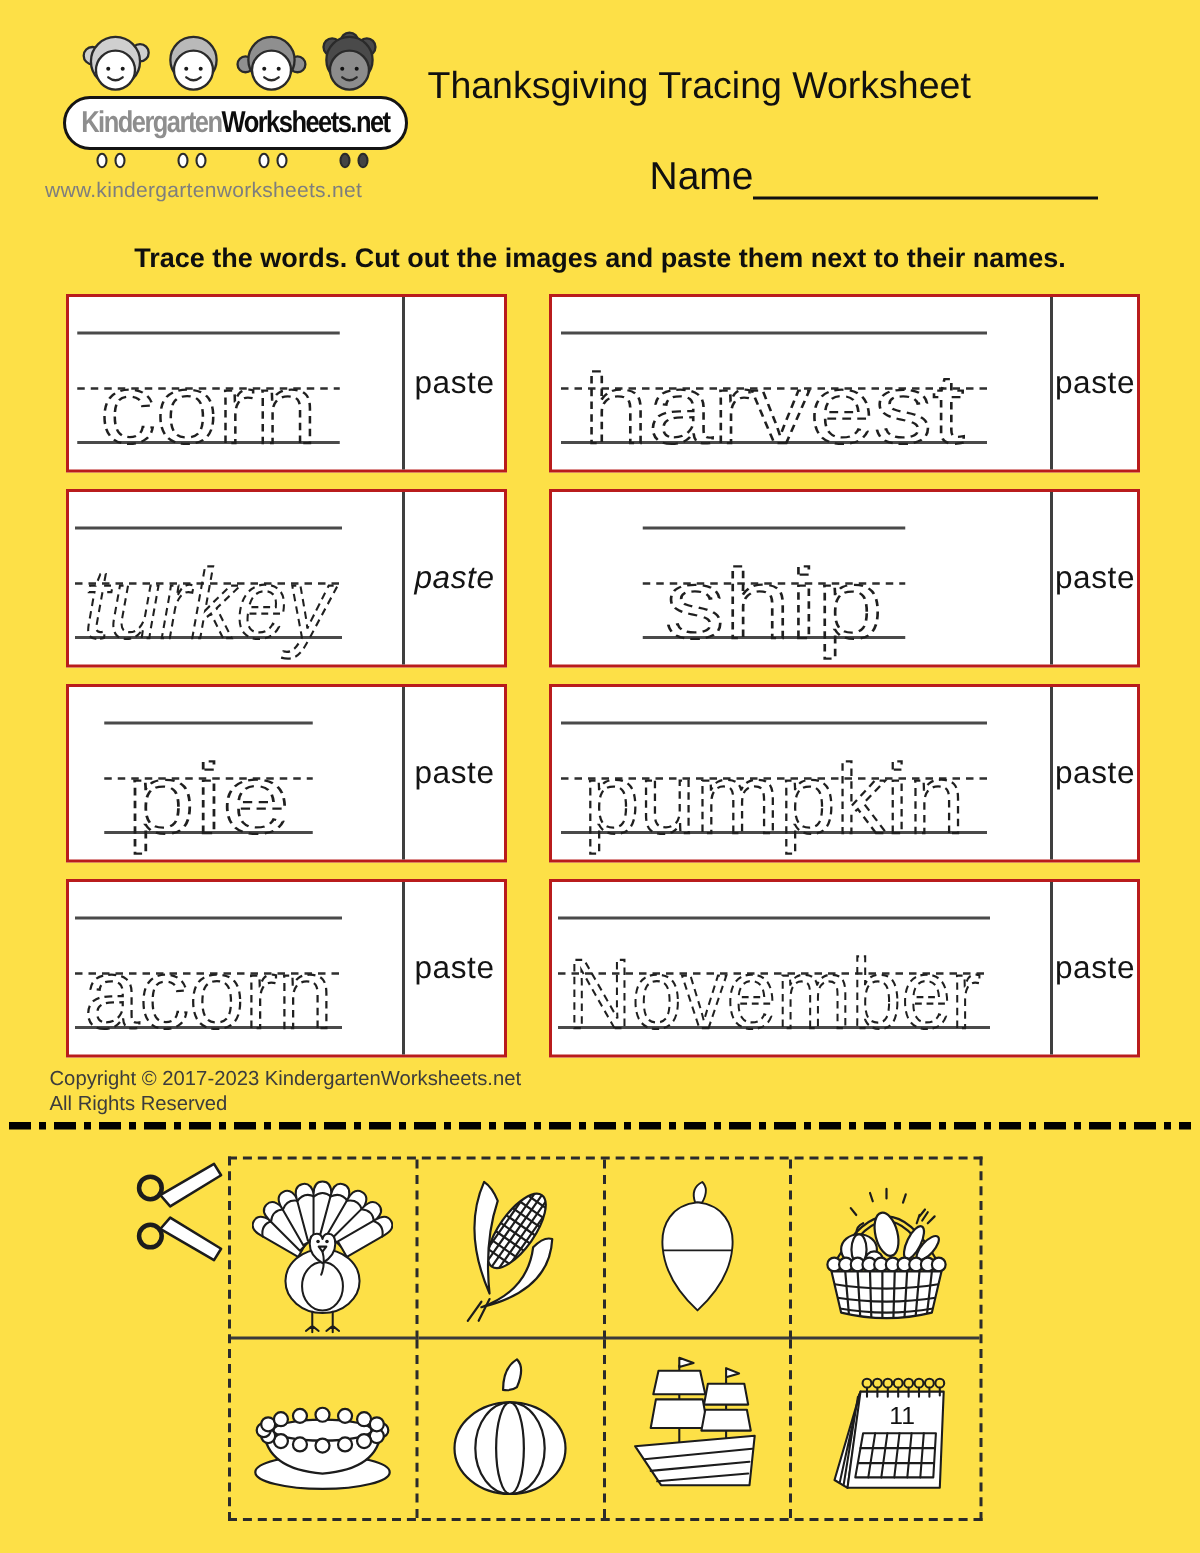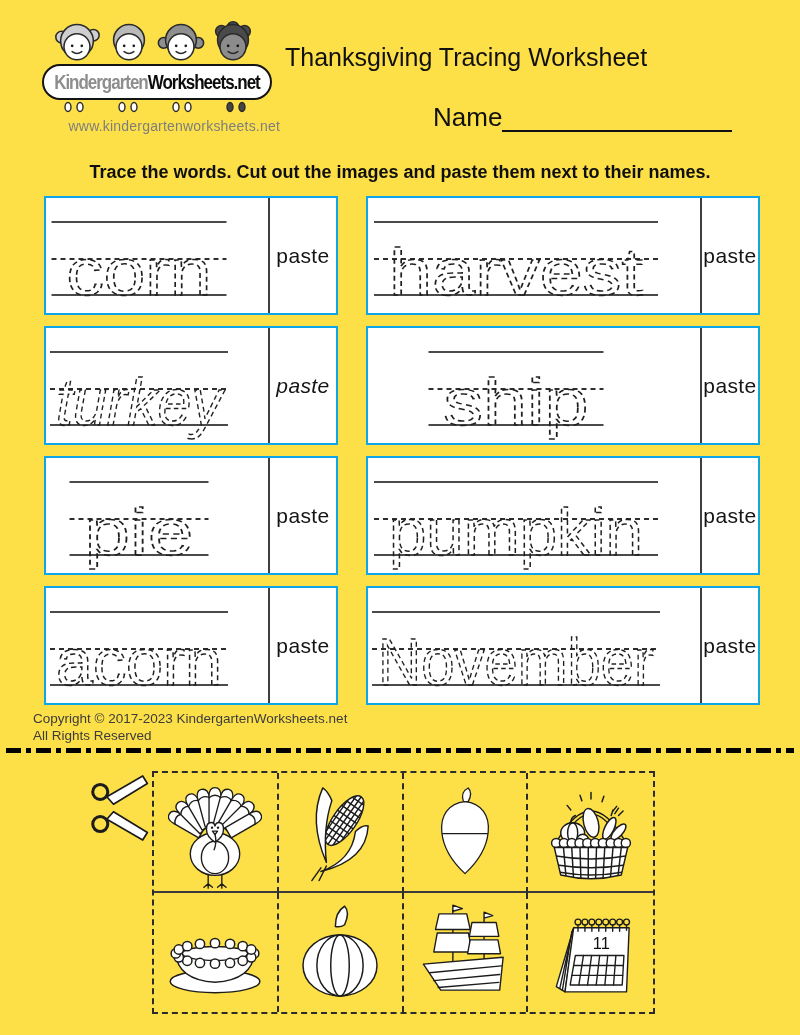--- a/index.html
+++ b/index.html
@@ -9,35 +9,35 @@
   
   #logo-heads{position:absolute;left:42px;top:14px;}
   #logo-box{position:absolute;left:42px;top:64px;width:230px;height:36px;
             border:2.5px solid #141414;border-radius:20px;background:#fff;
             display:flex;align-items:center;justify-content:center;box-sizing:border-box;overflow:visible;}
   #logo-box .brand{white-space:nowrap;font-weight:700;font-size:20px;letter-spacing:-1.2px;
             transform:scaleX(0.85);transform-origin:center;}
   .brand-gray{color:#8e8e8e;}
   .brand-black{color:#0d0d0d;}
   #logo-feet{position:absolute;left:42px;top:99px;}
-  #logo-url{position:absolute;left:30px;top:118px;width:250px;text-align:right;
+  #logo-url{position:absolute;left:30px;top:118px;width:250px;text-align:left;
             font-size:14px;color:#7e7e7e;letter-spacing:.2px;}
 
   
   #page-title{position:absolute;left:285px;top:40px;width:410px;text-align:left;
               font-size:25px;line-height:34px;color:#101010;font-weight:400;}
-  #name-row{position:absolute;left:433px;top:102px;display:flex;align-items:flex-start;}
+  #name-row{position:absolute;left:433px;top:102px;display:flex;align-items:center;}
   #name-label{font-size:26px;color:#101010;}
   #name-line{display:inline-block;width:230px;height:28px;border-bottom:2px solid #101010;}
 
   #instruction{position:absolute;left:0;top:162px;width:800px;text-align:center;
                font-size:18px;color:#0f0f0f;font-weight:bold;}
 
   
-  .trace-box{position:absolute;height:119px;border:2px solid #0ea5e9;background:#fff;
+  .trace-box{position:absolute;height:119px;border:2px solid #b91c1c;background:#fff;
              display:flex;box-sizing:border-box;gap:36px;}
   .trace-word-area{flex:0 0 auto;}
   .trace-word-area svg{display:block;}
   .paste-cell{border-left:2px solid #3f3f3f;display:flex;align-items:center;justify-content:center;
               font-size:21px;letter-spacing:.4px;color:#141414;box-sizing:border-box;}
 
   
   .copy-line{position:absolute;left:0;width:800px;color:#3c3c3c;padding-left:33px;}
   #copyright-1{top:711px;font-size:13.5px;}
   #copyright-2{top:728px;font-size:13.5px;}

